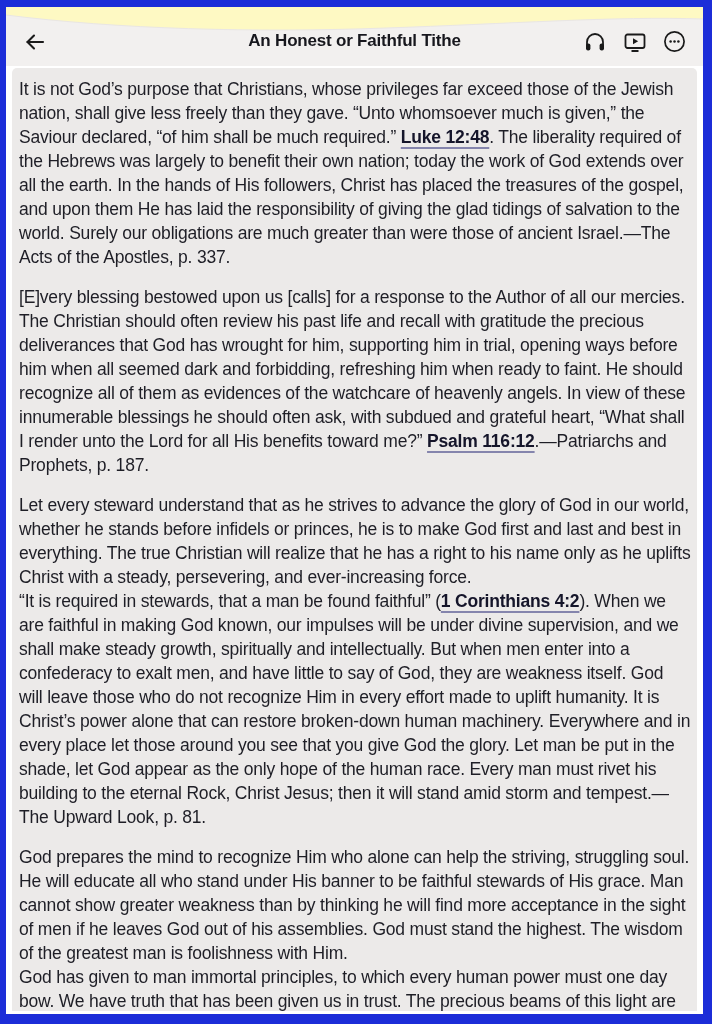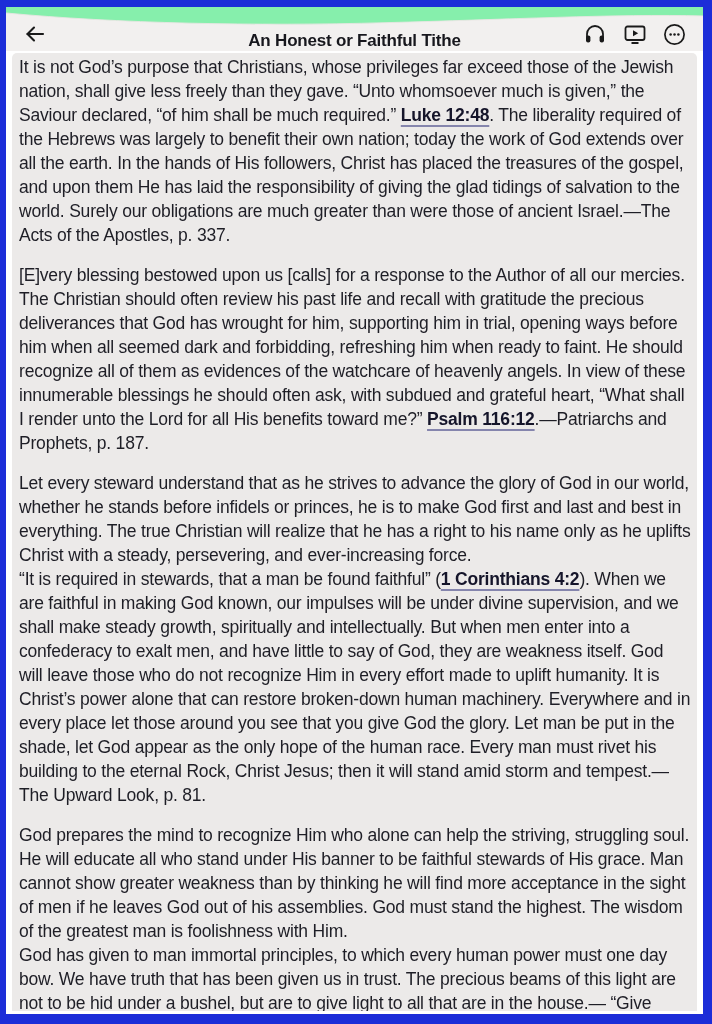--- a/index.html
+++ b/index.html
@@ -11,22 +11,22 @@
     overflow: hidden;
   }
   .screen {
     position: absolute; left: 6px; top: 7px; right: 9px; bottom: 10px;
     background: #ffffff;
     display: flex; flex-direction: column;
     overflow: hidden;
   }
   .app-header {
     position: relative;
-    height: 44px; flex: none;
-    background: #86efac;
+    height: 59px; flex: none;
+    background: #fef9c3;
   }
   .wave {
     position: absolute; left: 0; top: 0; width: 100%; height: 100%;
     z-index: 0;
   }
   .header-row {
     position: relative; z-index: 1;
     display: flex; align-items: center;
     height: 100%;
     padding: 10px 16px 0 16px; box-sizing: border-box;
@@ -55,21 +55,21 @@
   .content-wrap {
     flex: 1; display: flex;
     padding: 2px 6px 3px 6px;
     overflow: hidden;
     background: #ffffff;
   }
   .panel {
     flex: 1;
     background: #ECEAE9;
     border-radius: 5px 5px 0 0;
-    padding: 2px 6px 0 7px;
+    padding: 9px 6px 0 7px;
     overflow: hidden;
     font-size: 17.5px;
     line-height: 24px;
     letter-spacing: -0.2px;
     color: #1E1E26;
   }
   .para { margin: 0 0 16px 0; }
   .ref {
     font-weight: bold;
     color: #15152a;

